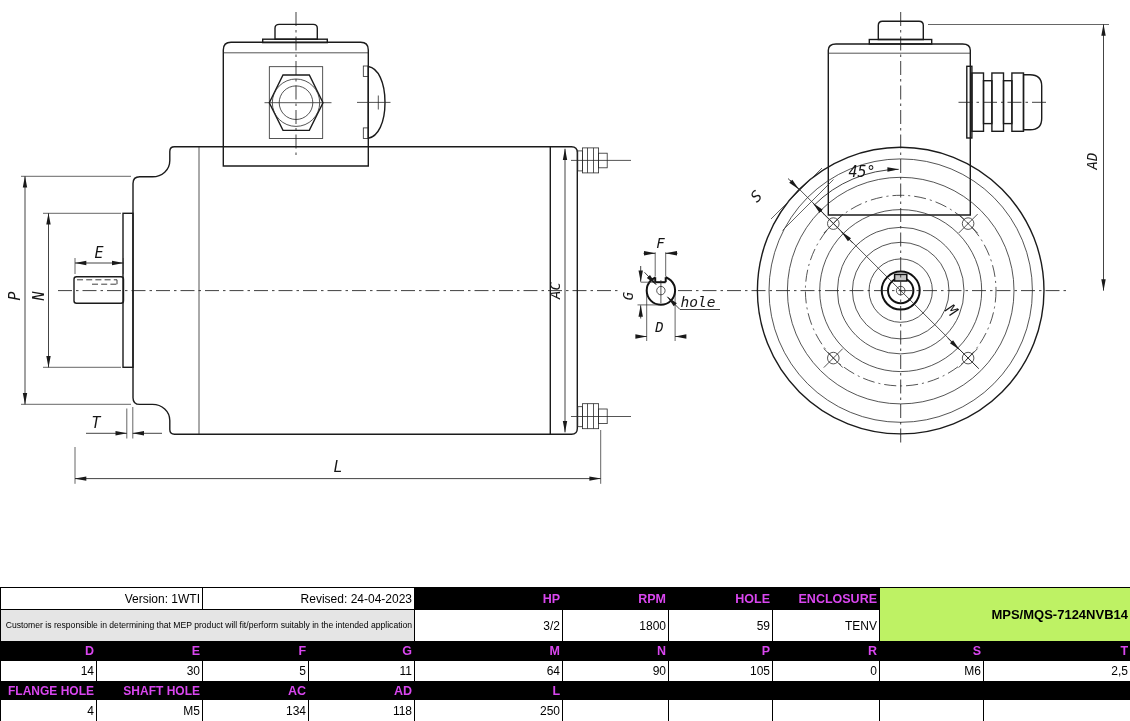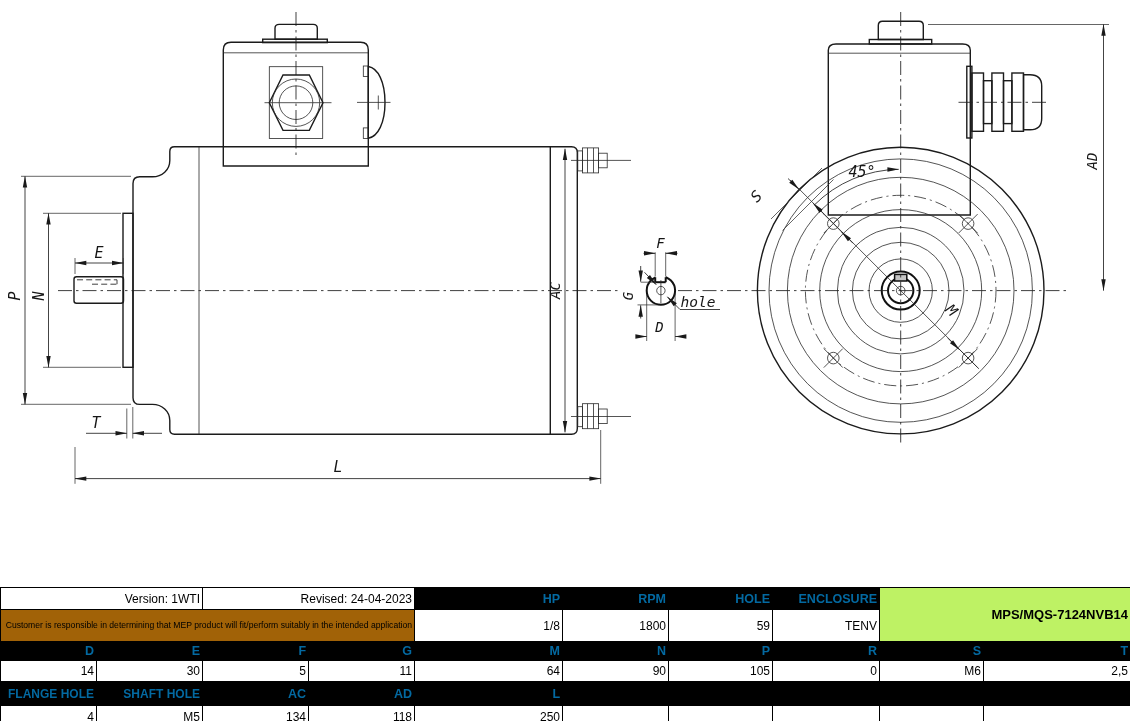--- a/index.html
+++ b/index.html
@@ -8,23 +8,23 @@
   svg text{fill:#161616;font-family:"DejaVu Sans Mono","Liberation Mono",monospace;font-style:italic;}
   .ol{stroke:#1b1b1b;stroke-width:1.4;fill:none;}
   .thin{stroke:#2a2a2a;stroke-width:0.8;fill:none;}
   .ext{stroke:#333;stroke-width:0.75;fill:none;}
   .dim{stroke:#222;stroke-width:0.85;fill:none;}
   .cl{stroke:#1e1e1e;stroke-width:0.85;fill:none;stroke-dasharray:14 4 2.5 4;}
   .hid{stroke:#2a2a2a;stroke-width:0.9;fill:none;stroke-dasharray:6 3.2;}
   .bold{stroke:#111;stroke-width:2;fill:none;}
   table.spec{border-collapse:collapse;table-layout:fixed;width:1130px;margin-top:0;}
   table.spec td{border:1.6px solid #000;text-align:right;vertical-align:middle;padding:0 2px;overflow:hidden;white-space:nowrap;}
-  td.blk{background:#000;color:#0369a1;font-weight:bold;font-size:12.5px;}
+  td.blk{background:#000;color:#d946ef;font-weight:bold;font-size:12.5px;}
   td.wht{background:#fff;color:#000;font-size:12px;}
-  td.disc{font-size:8.6px;line-height:1.2;white-space:normal;background:#a16207;margin-left:26px;}
+  td.disc{font-size:8.6px;line-height:1.2;white-space:normal;background:#e5e5e5;margin-left:26px;}
   td.model{font-weight:bold;font-size:13px;background:#bef264;}
   td.meta{font-size:12px;background:#fff;}
 </style>
 </head>
 <body>
 
 <div class="sheet">
 
 <svg width="1130" height="583" viewBox="0 0 1130 583">
   <defs>
@@ -272,21 +272,21 @@
     <td class="meta" colspan="2">Version: 1WTI</td>
     <td class="meta" colspan="2">Revised: 24-04-2023</td>
     <td class="blk">HP</td>
     <td class="blk">RPM</td>
     <td class="blk">HOLE</td>
     <td class="blk">ENCLOSURE</td>
     <td class="model" colspan="2" rowspan="2">MPS/MQS-7124NVB14</td>
   </tr>
   <tr style="height:32px">
     <td class="disc" colspan="4">Customer is responsible in determining that MEP product will fit/perform suitably in the intended application</td>
-    <td class="wht">1/8</td>
+    <td class="wht">3/2</td>
     <td class="wht">1800</td>
     <td class="wht">59</td>
     <td class="wht">TENV</td>
   </tr>
   <tr style="height:19px">
     <td class="blk">D</td>
     <td class="blk">E</td>
     <td class="blk">F</td>
     <td class="blk">G</td>
     <td class="blk">M</td>
@@ -301,21 +301,21 @@
     <td class="wht">30</td>
     <td class="wht">5</td>
     <td class="wht">11</td>
     <td class="wht">64</td>
     <td class="wht">90</td>
     <td class="wht">105</td>
     <td class="wht">0</td>
     <td class="wht">M6</td>
     <td class="wht">2,5</td>
   </tr>
-  <tr style="height:24px">
+  <tr style="height:18px">
     <td class="blk" style="font-size:12px">FLANGE HOLE</td>
     <td class="blk" style="font-size:12px">SHAFT HOLE</td>
     <td class="blk">AC</td>
     <td class="blk">AD</td>
     <td class="blk">L</td>
     <td class="blk" colspan="5"></td>
   </tr>
   <tr style="height:22px">
     <td class="wht">4</td>
     <td class="wht">M5</td>

